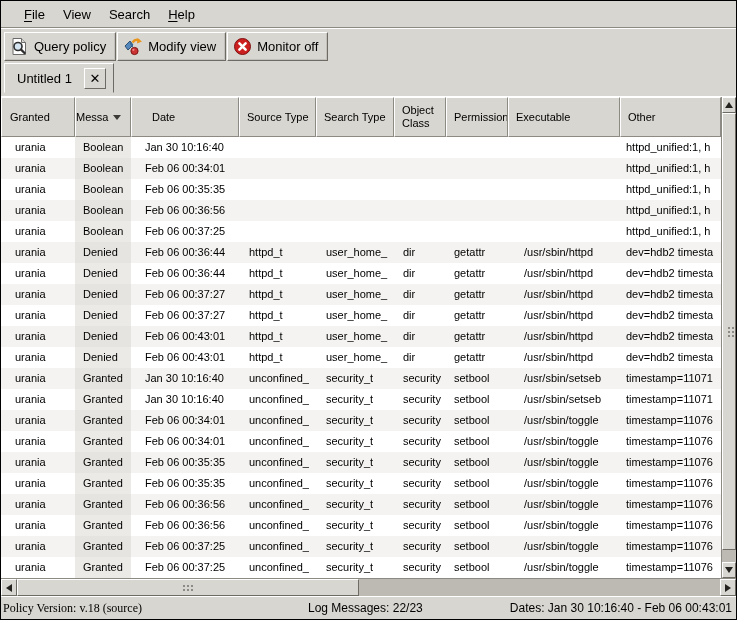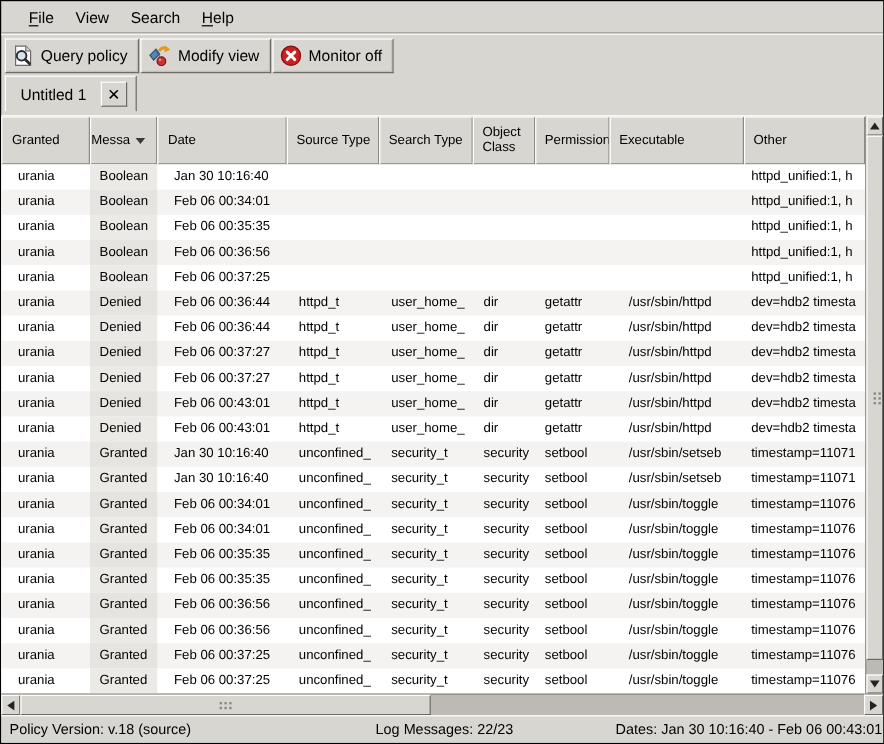--- a/index.html
+++ b/index.html
@@ -52,21 +52,21 @@
   
   .c0{width:74px;padding-left:14px;}
   .c1{width:56px;padding-left:8px;}
   .c2{width:108px;padding-left:14px;}
   .c3{width:77px;padding-left:10px;}
   .c4{width:78px;padding-left:10px;}
   .c5{width:52px;padding-left:9px;}
   .c6{width:62px;padding-left:8px;}
   .c7{width:112px;padding-left:16px;}
   .c8{width:113px;padding-left:6px;flex:1;}
-  .hcell.c0{padding-left:8px;}.hcell.c1{padding-left:0;}.hcell.c2{padding-left:8px;}
+  .hcell.c0{padding-left:8px;}.hcell.c1{padding-left:0;}.hcell.c2{padding-left:20px;}
   .hcell.c3,.hcell.c4,.hcell.c5,.hcell.c6,.hcell.c7,.hcell.c8{padding-left:7px;}
 
   
   .vscroll{width:15px;box-sizing:border-box;display:flex;flex-direction:column;
            background:var(--trough);border-left:1px solid var(--bevel_dark);}
   .sbtn{flex:0 0 16px;width:100%;box-sizing:border-box;display:flex;align-items:center;justify-content:center;
         background:var(--window_bg);border:1px solid;padding:0;cursor:default;
         border-color:var(--bevel_light) var(--bevel_dark2) var(--bevel_dark2) var(--bevel_light);}
   .vthumb{flex:0 0 437px;box-sizing:border-box;background:var(--window_bg);
           display:flex;flex-direction:column;align-items:center;justify-content:center;
@@ -85,21 +85,21 @@
   .grip.h i{margin:0 1px;box-shadow:0 4px 0 var(--bevel_dark);transform:translateY(-2px);}
   .tri{width:0;height:0;}
   .tri.up{border-left:4px solid transparent;border-right:4px solid transparent;border-bottom:6px solid #24231f;}
   .tri.down{border-left:4px solid transparent;border-right:4px solid transparent;border-top:6px solid #24231f;}
   .tri.left{border-top:4px solid transparent;border-bottom:4px solid transparent;border-right:6px solid #24231f;}
   .tri.right{border-top:4px solid transparent;border-bottom:4px solid transparent;border-left:6px solid #24231f;}
 
   
   .statusbar{height:23px;box-sizing:border-box;display:flex;align-items:center;font-size:12px;
              background:var(--window_bg);border-top:1px solid var(--bevel_light);}
-  .sb-left{flex:0 0 276px;padding-left:7px;white-space:nowrap;overflow:hidden;}
+  .sb-left{flex:0 0 276px;padding-left:2px;white-space:nowrap;overflow:hidden;font-family:Liberation Serif, serif;}
   .sb-mid{flex:0 0 200px;padding-left:5px;white-space:nowrap;overflow:hidden;margin-left:24px;}
   .sb-right{flex:1;text-align:right;padding-right:4px;white-space:nowrap;overflow:hidden;}
 </style>
 </head>
 <body>
 
 <div class="window">
 
   <div class="menubar">
       <div class="menuitem"><u>F</u>ile</div>

